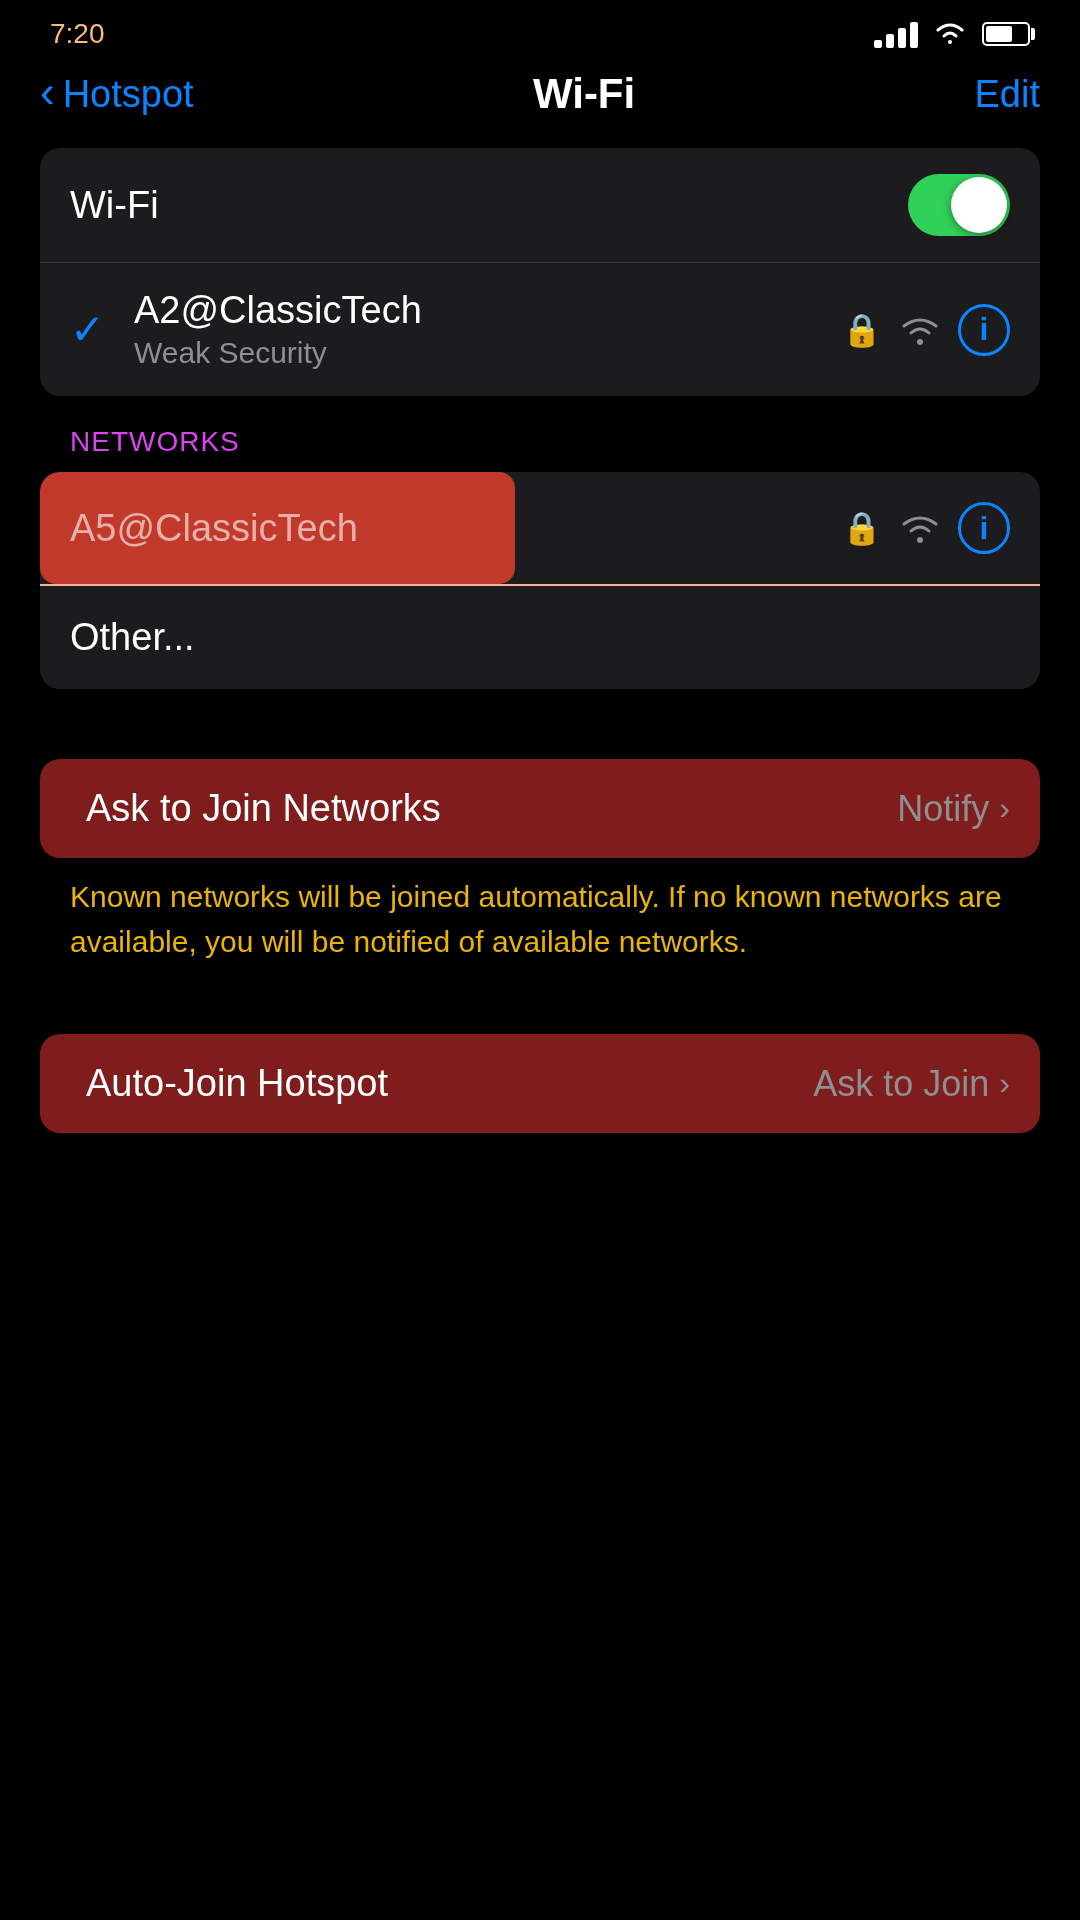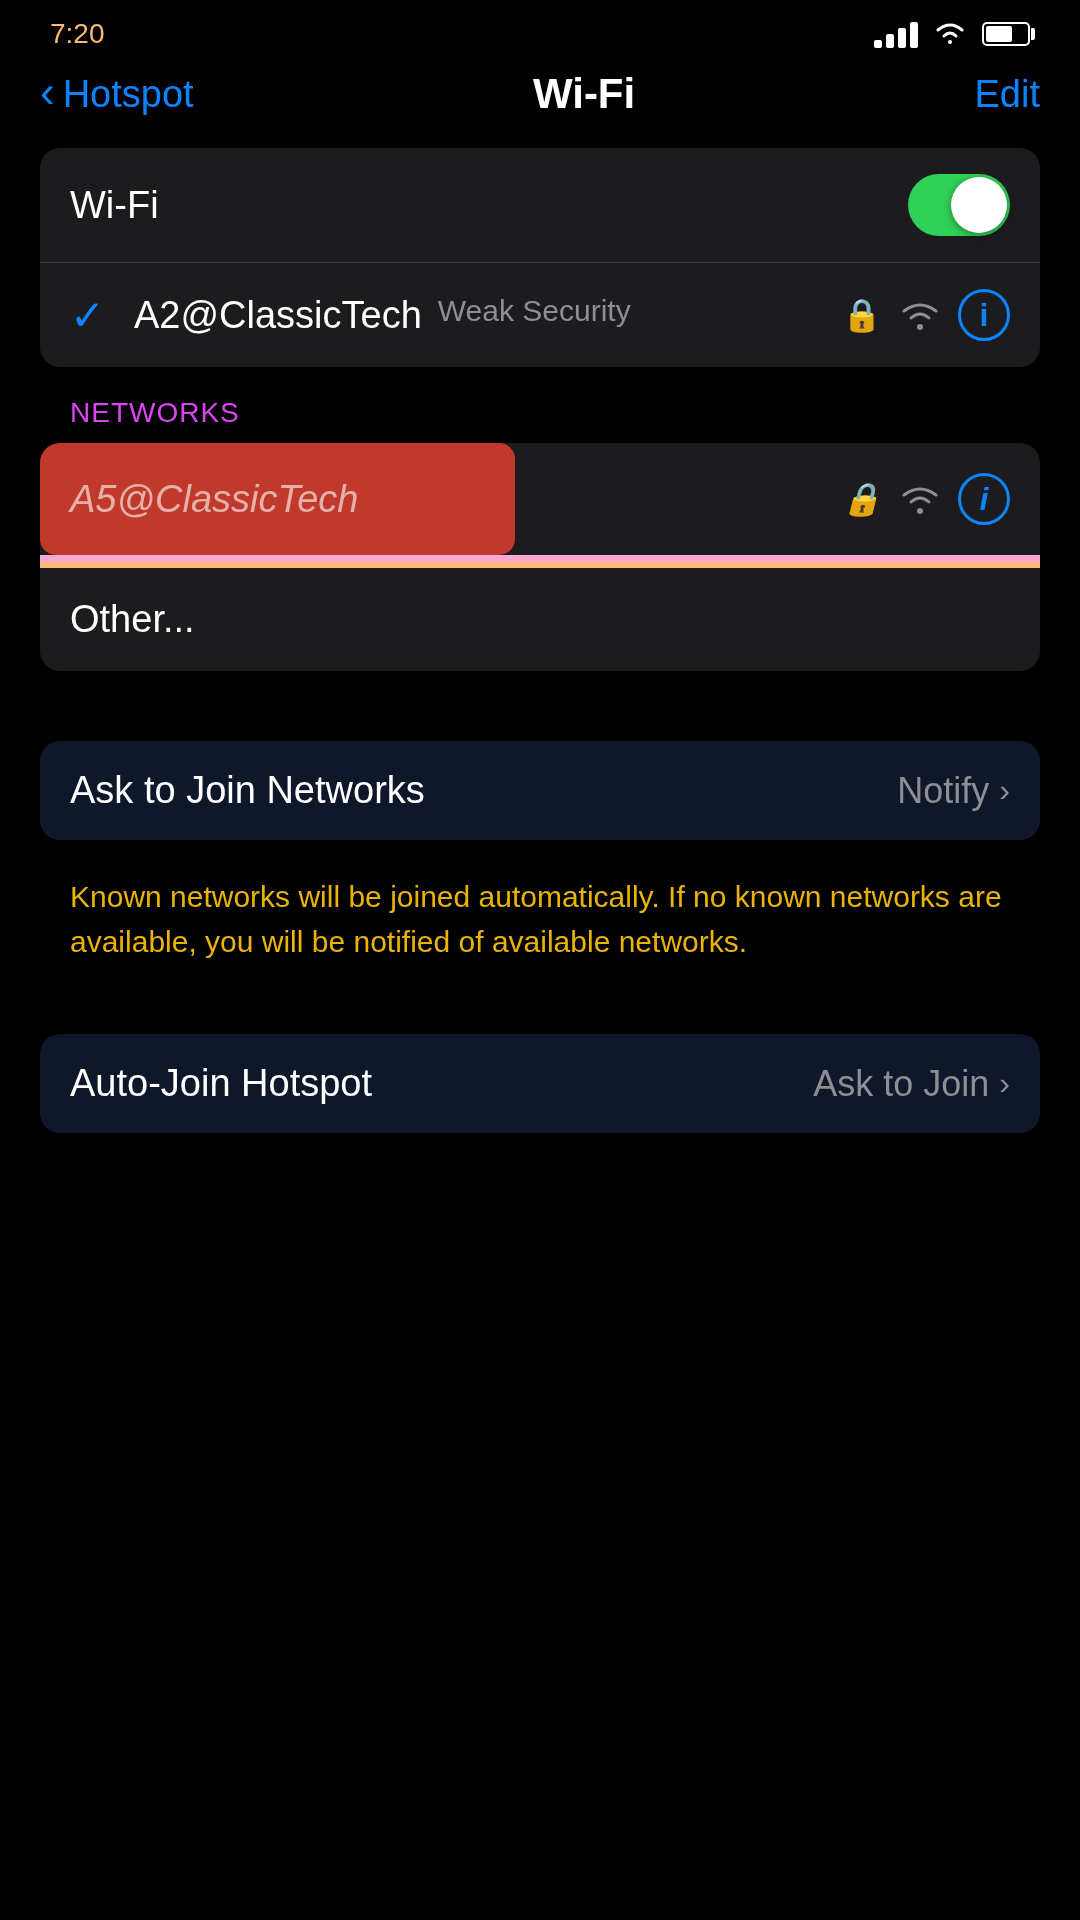--- a/index.html
+++ b/index.html
@@ -166,22 +166,22 @@
       gap: 24px;
     }
     .checkmark {
       color: #0a84ff;
       font-size: 42px;
       font-weight: 500;
       width: 40px;
     }
     .network-info {
       display: flex;
-      flex-direction: row;
-      gap: 16px;
+      flex-direction: column;
+      gap: 4px;
     }
     .network-name {
       font-size: 38px;
       font-weight: 400;
       color: #fff;
     }
     .network-subtitle {
       font-size: 30px;
       color: #8e8e93;
     }
@@ -233,22 +233,21 @@
     
     .network-item {
       display: flex;
       justify-content: space-between;
       align-items: center;
       padding: 30px 30px;
       position: relative;
       overflow: hidden;
     }
     .network-item-swiped {
-      border-bottom: 7px solid #f9a8d4;
-      font-style: italic;
+      border-bottom: 1px solid #f9a8d4;
     }
 
     
     .swipe-bg {
       position: absolute;
       left: 0;
       top: 0;
       width: 475px;
       height: 100%;
       background: #c0392b;
@@ -268,39 +267,40 @@
       justify-content: space-between;
       align-items: center;
       width: 100%;
       position: relative;
       z-index: 1;
     }
 
     
     .other-row {
       padding: 30px 30px;
-      border-top: 6px solid #fdba74;
+      border-top: 1px solid #fdba74;
     }
     .other-label {
       font-size: 38px;
       font-weight: 400;
       color: #fff;
     }
 
     
     .spacer {
       height: 60px;
     }
 
     
     .settings-card {
-      background: #0f172a;
+      background: #7f1d1d;
       border-radius: 20px;
       overflow: hidden;
-      margin-bottom: 18px;
+      margin-bottom: 0;
+      padding-left: 16px;
     }
     .settings-row {
       display: flex;
       justify-content: space-between;
       align-items: center;
       padding: 28px 30px;
     }
     .settings-row-label {
       font-size: 38px;
       font-weight: 400;

